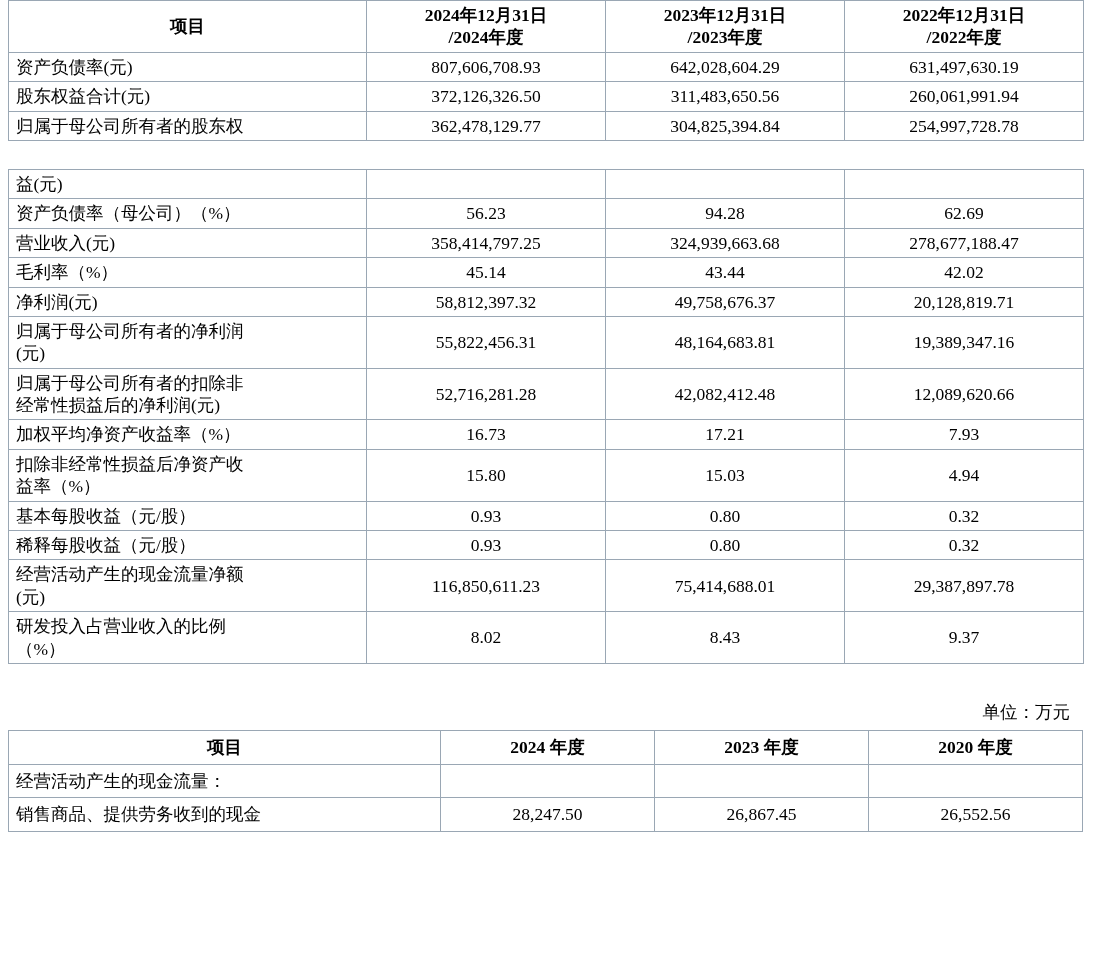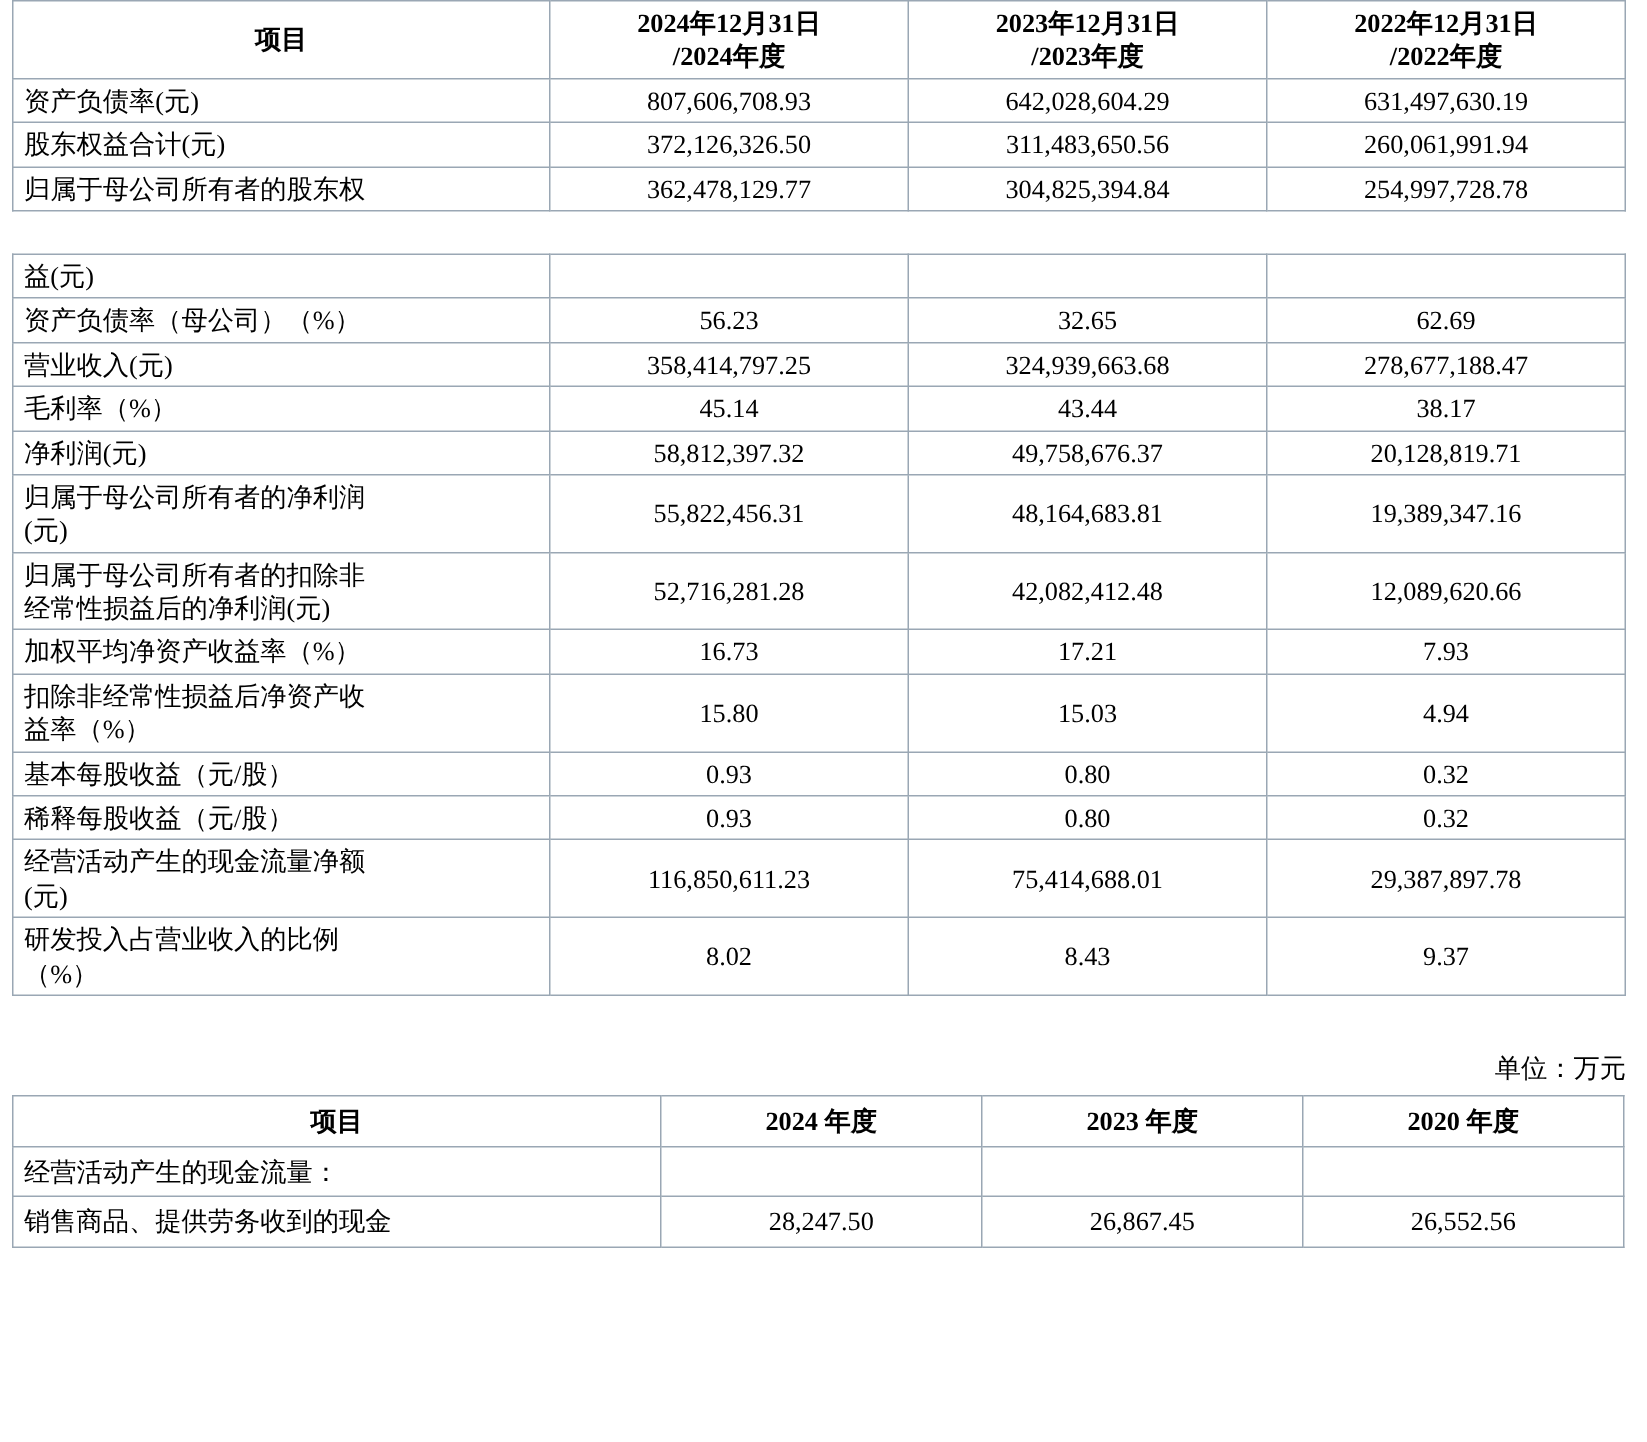--- a/index.html
+++ b/index.html
@@ -54,21 +54,21 @@
     padding-right: 9px;
   }
   td.blank { }
 
   .gap-a { height: 28px; }
   .gap-b { height: 36px; }
 
   .unit-line {
     text-align: right;
     font-size: 17.5px;
-    padding-right: 14px;
+    padding-right: 28px;
     margin-bottom: 6px;
   }
 
   table.fin2 {
     border-collapse: collapse;
     width: 1075px;
     margin: 0 0 0 8px;
     table-layout: fixed;
   }
   table.fin2 td, table.fin2 th {
@@ -146,34 +146,34 @@
     <tbody>
       <tr>
         <td class="label">益(元)</td>
         <td class="num blank"></td>
         <td class="num blank"></td>
         <td class="num blank"></td>
       </tr>
       <tr>
         <td class="label">资产负债率（母公司）（%）</td>
         <td class="num">56.23</td>
-        <td class="num">32.65</td>
+        <td class="num">94.28</td>
         <td class="num">62.69</td>
       </tr>
       <tr>
         <td class="label">营业收入(元)</td>
         <td class="num">358,414,797.25</td>
         <td class="num">324,939,663.68</td>
         <td class="num">278,677,188.47</td>
       </tr>
       <tr>
         <td class="label">毛利率（%）</td>
         <td class="num">45.14</td>
         <td class="num">43.44</td>
-        <td class="num">38.17</td>
+        <td class="num">42.02</td>
       </tr>
       <tr>
         <td class="label">净利润(元)</td>
         <td class="num">58,812,397.32</td>
         <td class="num">49,758,676.37</td>
         <td class="num">20,128,819.71</td>
       </tr>
       <tr>
         <td class="label two-line" style="white-space: pre-line; margin-left: 12px;">归属于母公司所有者的净利润
 (元)</td>

